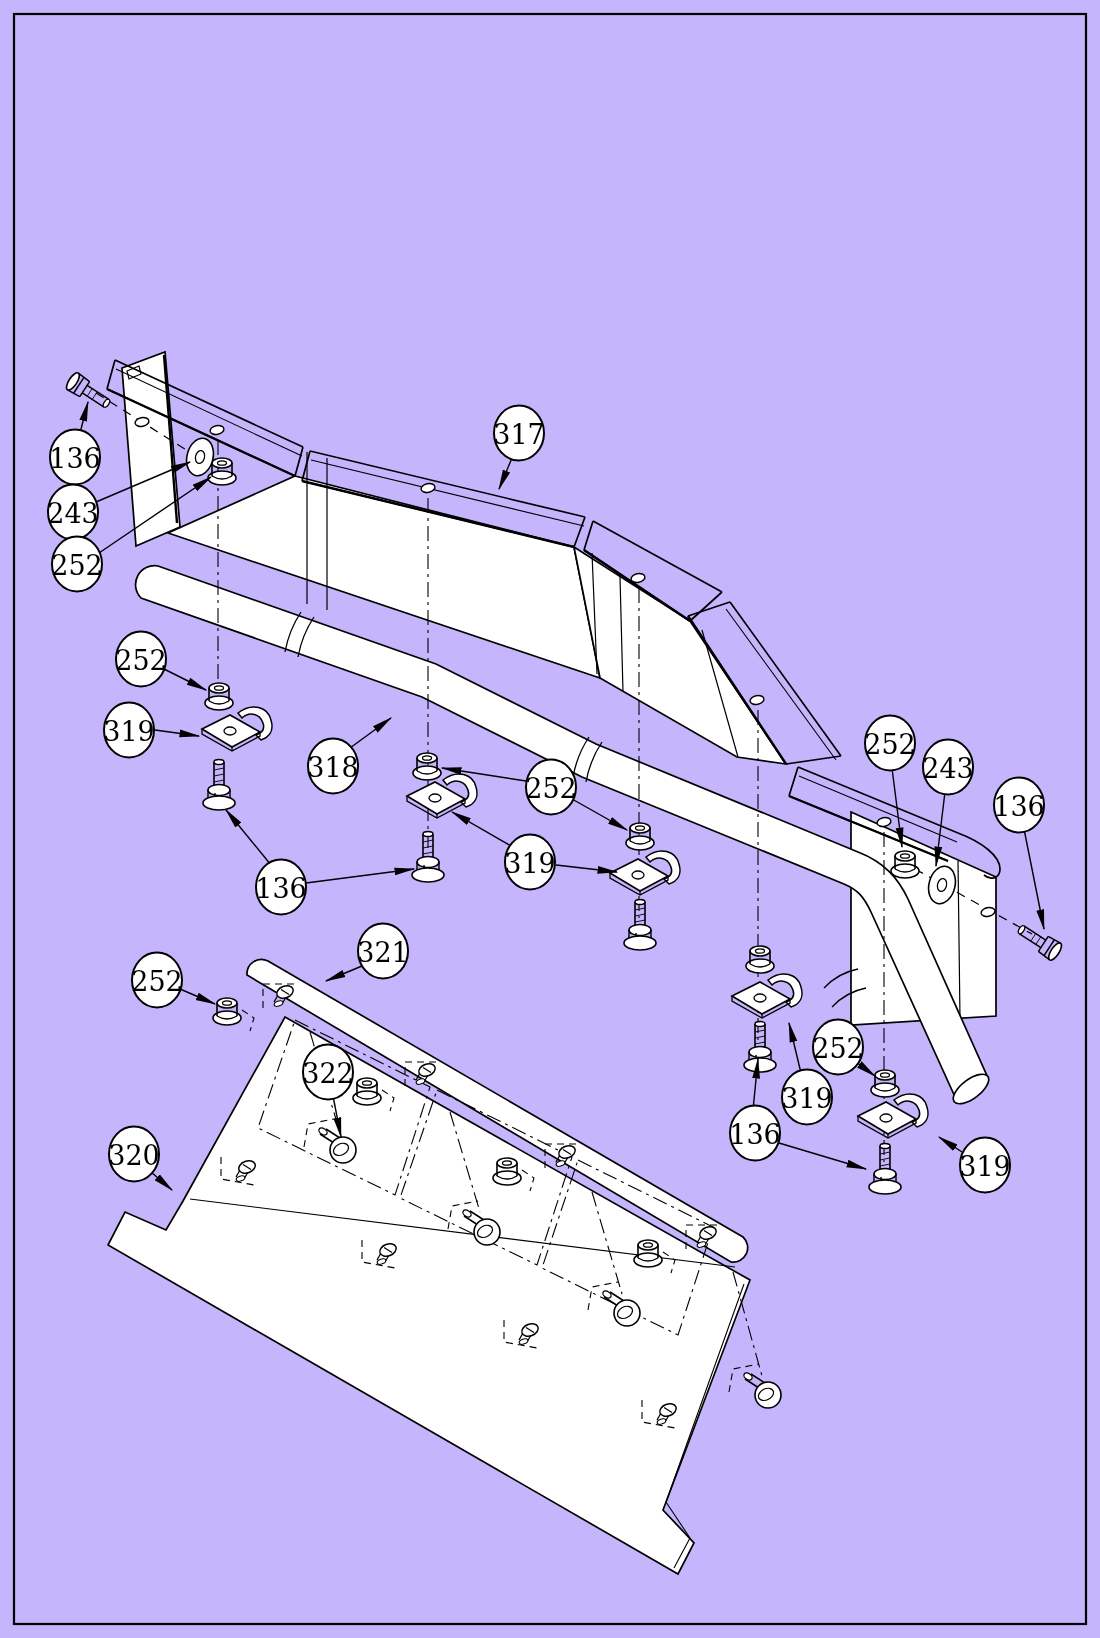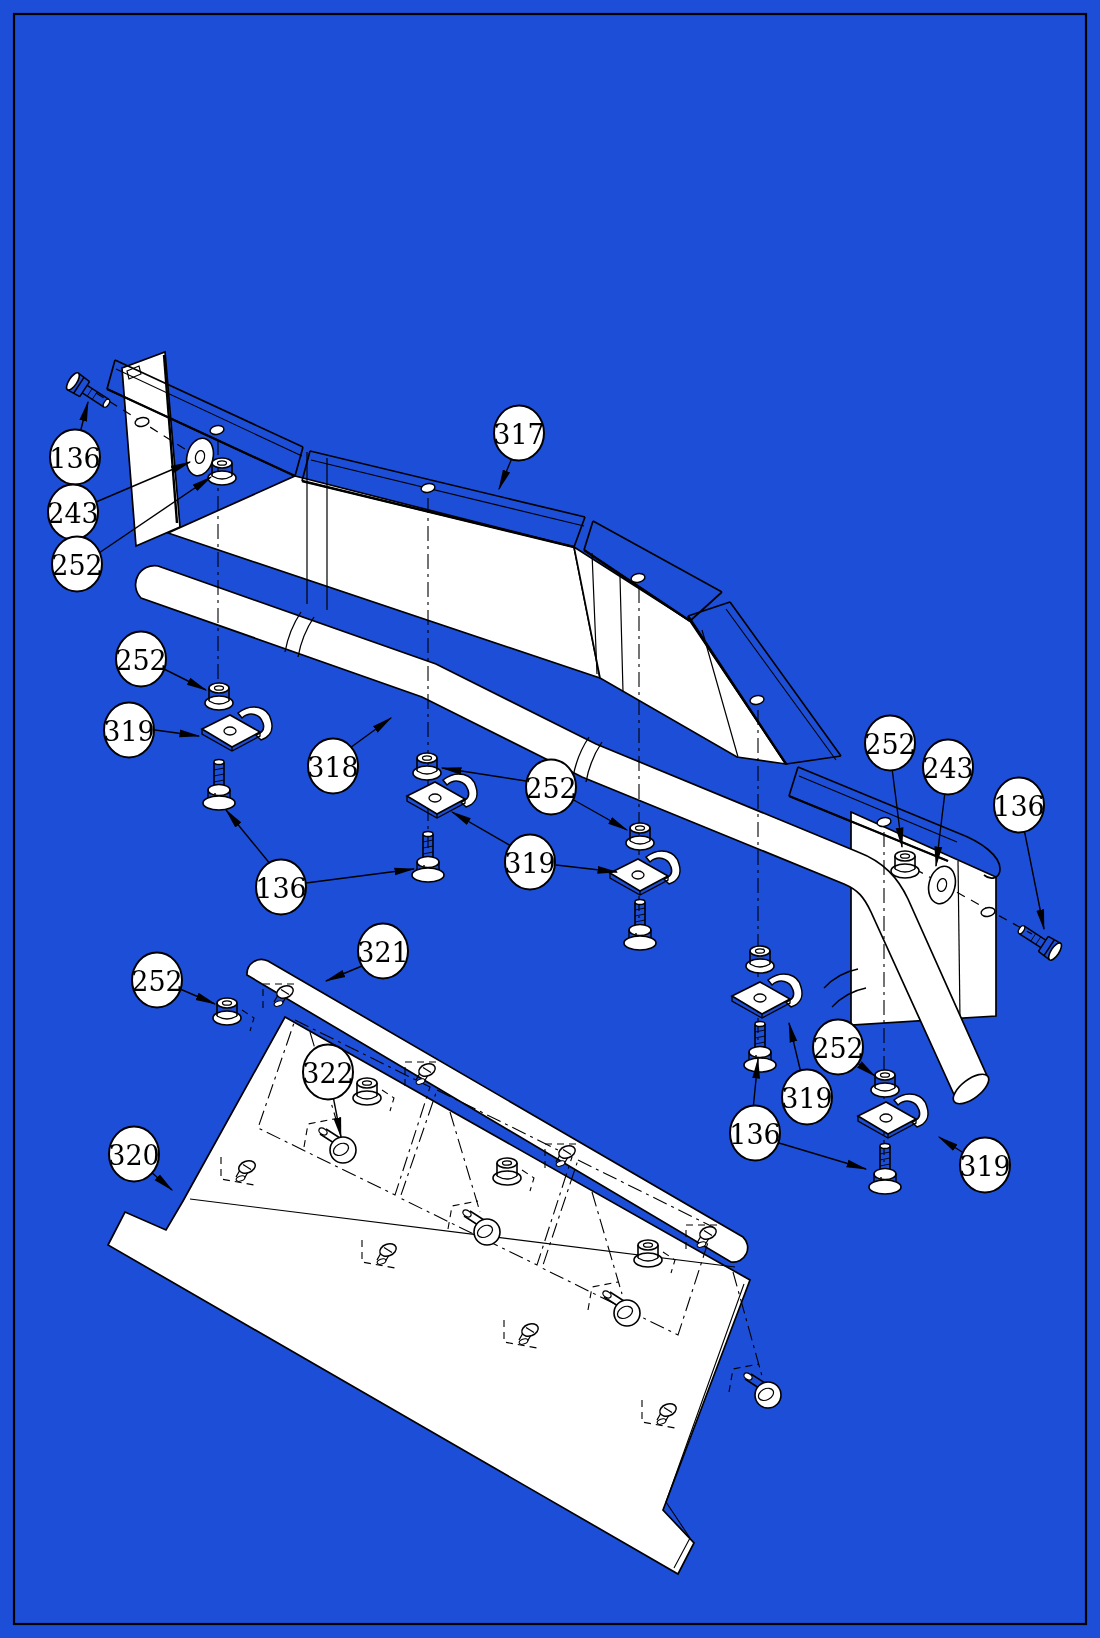--- a/index.html
+++ b/index.html
@@ -1,16 +1,16 @@
 <!DOCTYPE html>
 <html><head>
 <meta charset="utf-8">
 <style>
   html,body{margin:0;padding:0;background:#ffffff;}
-  .page{position:relative;width:1100px;height:1638px;background:#1d4ed8;
+  .page{position:relative;width:1100px;height:1638px;background:#c4b5fd;
         font-family:"DejaVu Serif", serif;}
   svg{position:absolute;left:0;top:0;}
   .callout-text{font-family:"DejaVu Serif", serif;font-size:27px;fill:#000;}
 </style>
 </head>
 <body>
 
 <div class="page">
 <svg id="diagram" width="1100" height="1638" viewBox="0 0 1100 1638">
   <defs>

